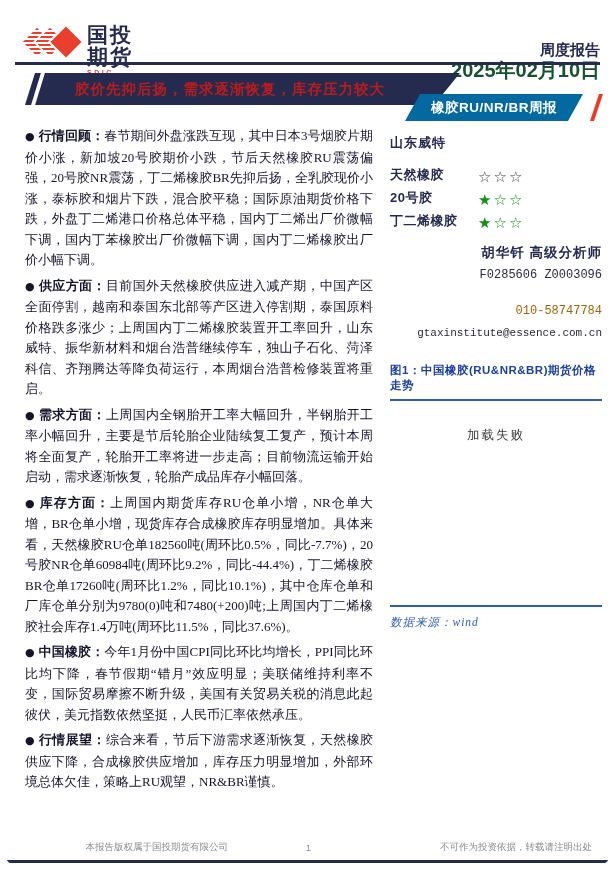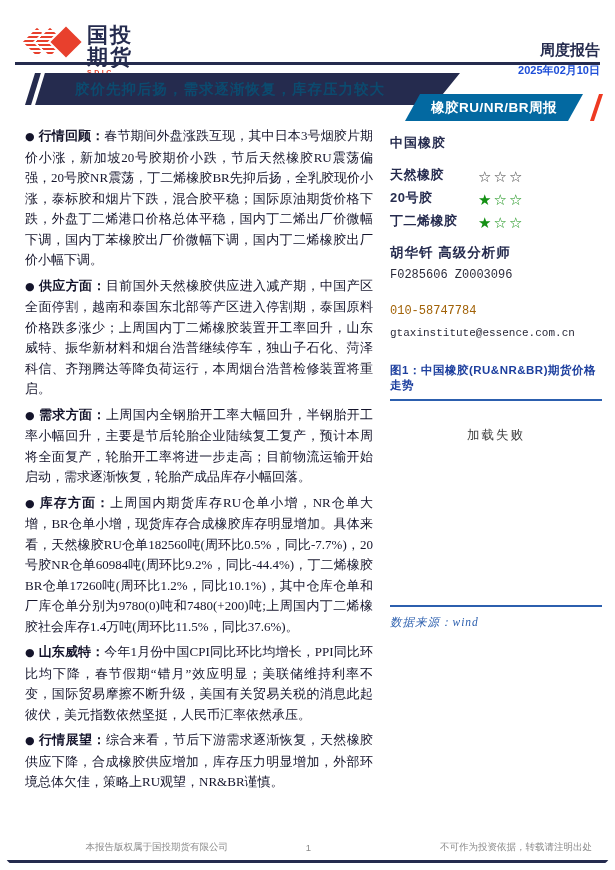--- a/index.html
+++ b/index.html
@@ -13,30 +13,30 @@
   .logo-marks{position:absolute;left:0;top:3px;width:56px;height:30px;}
   .diamond{position:absolute;width:20px;height:20px;transform:rotate(45deg);}
   .d1{left:2px;top:5px;background:repeating-linear-gradient(135deg,#e8402d 0 2px,#ffffff 2px 4px);}
   .d2{left:15px;top:5px;background:repeating-linear-gradient(135deg,#e8402d 0 2px,#ffffff 2px 4px);box-shadow:0 0 0 2px #fff;}
   .d3{left:30px;top:4px;width:22px;height:22px;background:#e8402d;box-shadow:0 0 0 2px #fff;}
   .brand{position:absolute;left:62px;top:0;}
   .brand-cn{font-size:21px;font-weight:bold;color:#252b4e;letter-spacing:2px;line-height:22px;}
   .brand-en{font-size:7px;color:#e8402d;letter-spacing:2.5px;font-weight:bold;margin-top:1px;}
   .report-meta{position:absolute;right:15px;top:18px;text-align:right;margin-top:22px;}
   .report-type{font-size:15px;font-weight:bold;color:#252b4e;line-height:20px;}
-  .report-date{font-size:11px;font-weight:bold;color:#1d4ed8;line-height:20px;}
+  .report-date{font-size:20px;font-weight:bold;color:#14532d;line-height:20px;}
   .header-rule{position:absolute;left:15px;top:62px;width:585px;height:3px;background:#252b4e;}
 
   
   .banner{position:absolute;left:25px;top:73px;width:435px;height:32px;background:#252b4e;
     -webkit-clip-path:polygon(10px 0,100% 0,calc(100% - 26px) 100%,0 100%);
     clip-path:polygon(10px 0,100% 0,calc(100% - 26px) 100%,0 100%);}
   .banner-slash{position:absolute;left:36px;top:73px;width:4px;height:32px;background:#ffffff;transform:skewX(-17deg);}
   .banner-title{position:absolute;left:60px;top:73px;width:340px;height:44px;line-height:32px;
-    text-align:center;color:#0c4a6e;font-size:14.5px;font-weight:bold;letter-spacing:1px;}
+    text-align:center;color:#b91c1c;font-size:14.5px;font-weight:bold;letter-spacing:1px;}
   .ribbon{position:absolute;left:405px;top:94px;width:178px;height:27px;background:#0369a1;
     -webkit-clip-path:polygon(15px 0,100% 0,calc(100% - 15px) 100%,0 100%);
     clip-path:polygon(15px 0,100% 0,calc(100% - 15px) 100%,0 100%);
     color:#fff;font-size:13.5px;font-weight:bold;text-align:center;line-height:27px;letter-spacing:0.5px;}
   .ribbon-sliver{position:absolute;left:590px;top:94px;width:13px;height:27px;background:#ee3a22;
     -webkit-clip-path:polygon(9px 0,100% 0,calc(100% - 9px) 100%,0 100%);
     clip-path:polygon(9px 0,100% 0,calc(100% - 9px) 100%,0 100%);}
 
   
   .body-col{position:absolute;left:25px;top:126px;width:348px;}
@@ -44,21 +44,21 @@
     font-size:13px;line-height:20.5px;color:#14142b;text-align:justify;margin:0 0 5px 0;}
   .para .bullet{font-family:"DejaVu Sans",sans-serif;font-size:11px;margin-right:4px;}
   .para b{font-weight:bold;}
 
   
   .sidebar{position:absolute;left:390px;top:134px;width:212px;}
   .rating-title{font-size:13px;font-weight:bold;color:#252b4e;margin:0 0 9px 0;letter-spacing:1px;}
   .rating-row{display:flex;align-items:flex-end;height:23px;}
   .rating-name{width:88px;font-size:13px;color:#252b4e;font-weight:bold;letter-spacing:0.5px;}
   .rating-stars{font-size:15px;letter-spacing:2px;line-height:1;}
-  .analyst{margin-top:14px;}
+  .analyst{margin-top:14px;text-align:right;}
   .analyst-name{font-size:13.5px;font-weight:bold;color:#252b4e;letter-spacing:1px;}
   .analyst-codes{font-family:"Liberation Mono","DejaVu Sans Mono",monospace;font-size:12px;color:#2a2a3a;margin-top:6px;}
   .analyst-phone{font-family:"Liberation Mono","DejaVu Sans Mono",monospace;font-size:12px;color:#a16207;margin-top:22px;}
   .analyst-email{font-family:"Liberation Mono","DejaVu Sans Mono",monospace;font-size:11px;color:#2a2a3a;margin-top:9px;}
 
   .figure{margin-top:24px;}
   .figure-caption{font-size:11.5px;font-weight:bold;color:#1d3f9e;letter-spacing:0.5px;}
   .figure-rule{height:2px;background:#2c5fae;margin-top:6px;}
   .figure-body{height:182px;position:relative;margin-top:16px;}
   .figure-error{position:absolute;top:10px;left:0;width:100%;text-align:center;
@@ -101,26 +101,26 @@
   <div class="banner-slash"></div>
   <div class="banner-title">胶价先抑后扬，需求逐渐恢复，库存压力较大</div>
   <div class="ribbon">橡胶RU/NR/BR周报</div>
   <div class="ribbon-sliver"></div>
 
   <div class="body-col">
       <p class="para"><span class="bullet">●</span><b>行情回顾：</b><span>春节期间外盘涨跌互现，其中日本3号烟胶片期价小涨，新加坡20号胶期价小跌，节后天然橡胶RU震荡偏强，20号胶NR震荡，丁二烯橡胶BR先抑后扬，全乳胶现价小涨，泰标胶和烟片下跌，混合胶平稳；国际原油期货价格下跌，外盘丁二烯港口价格总体平稳，国内丁二烯出厂价微幅下调，国内丁苯橡胶出厂价微幅下调，国内丁二烯橡胶出厂价小幅下调。</span></p>
       <p class="para"><span class="bullet">●</span><b>供应方面：</b><span>目前国外天然橡胶供应进入减产期，中国产区全面停割，越南和泰国东北部等产区进入停割期，泰国原料价格跌多涨少；上周国内丁二烯橡胶装置开工率回升，山东威特、振华新材料和烟台浩普继续停车，独山子石化、菏泽科信、齐翔腾达等降负荷运行，本周烟台浩普检修装置将重启。</span></p>
       <p class="para"><span class="bullet">●</span><b>需求方面：</b><span>上周国内全钢胎开工率大幅回升，半钢胎开工率小幅回升，主要是节后轮胎企业陆续复工复产，预计本周将全面复产，轮胎开工率将进一步走高；目前物流运输开始启动，需求逐渐恢复，轮胎产成品库存小幅回落。</span></p>
       <p class="para"><span class="bullet">●</span><b>库存方面：</b><span>上周国内期货库存RU仓单小增，NR仓单大增，BR仓单小增，现货库存合成橡胶库存明显增加。具体来看，天然橡胶RU仓单182560吨(周环比0.5%，同比-7.7%)，20号胶NR仓单60984吨(周环比9.2%，同比-44.4%)，丁二烯橡胶BR仓单17260吨(周环比1.2%，同比10.1%)，其中仓库仓单和厂库仓单分别为9780(0)吨和7480(+200)吨;上周国内丁二烯橡胶社会库存1.4万吨(周环比11.5%，同比37.6%)。</span></p>
-      <p class="para"><span class="bullet">●</span><b>山东威特：</b><span>今年1月份中国CPI同比环比均增长，PPI同比环比均下降，春节假期“错月”效应明显；美联储维持利率不变，国际贸易摩擦不断升级，美国有关贸易关税的消息此起彼伏，美元指数依然坚挺，人民币汇率依然承压。</span></p>
+      <p class="para"><span class="bullet">●</span><b>中国橡胶：</b><span>今年1月份中国CPI同比环比均增长，PPI同比环比均下降，春节假期“错月”效应明显；美联储维持利率不变，国际贸易摩擦不断升级，美国有关贸易关税的消息此起彼伏，美元指数依然坚挺，人民币汇率依然承压。</span></p>
       <p class="para"><span class="bullet">●</span><b>行情展望：</b><span>综合来看，节后下游需求逐渐恢复，天然橡胶供应下降，合成橡胶供应增加，库存压力明显增加，外部环境总体欠佳，策略上RU观望，NR&amp;BR谨慎。</span></p>
     </div>
 
   <div class="sidebar">
-    <div class="rating-title">中国橡胶</div>
+    <div class="rating-title">山东威特</div>
     <div id="rating-list">
         <div class="rating-row">
           <span class="rating-name">天然橡胶</span>
           <span class="rating-stars" style="color: rgb(68, 68, 68);">☆☆☆</span>
         </div>
         <div class="rating-row">
           <span class="rating-name">20号胶</span>
           <span class="rating-stars" style="color: rgb(20, 144, 20);">★☆☆</span>
         </div>
         <div class="rating-row">

